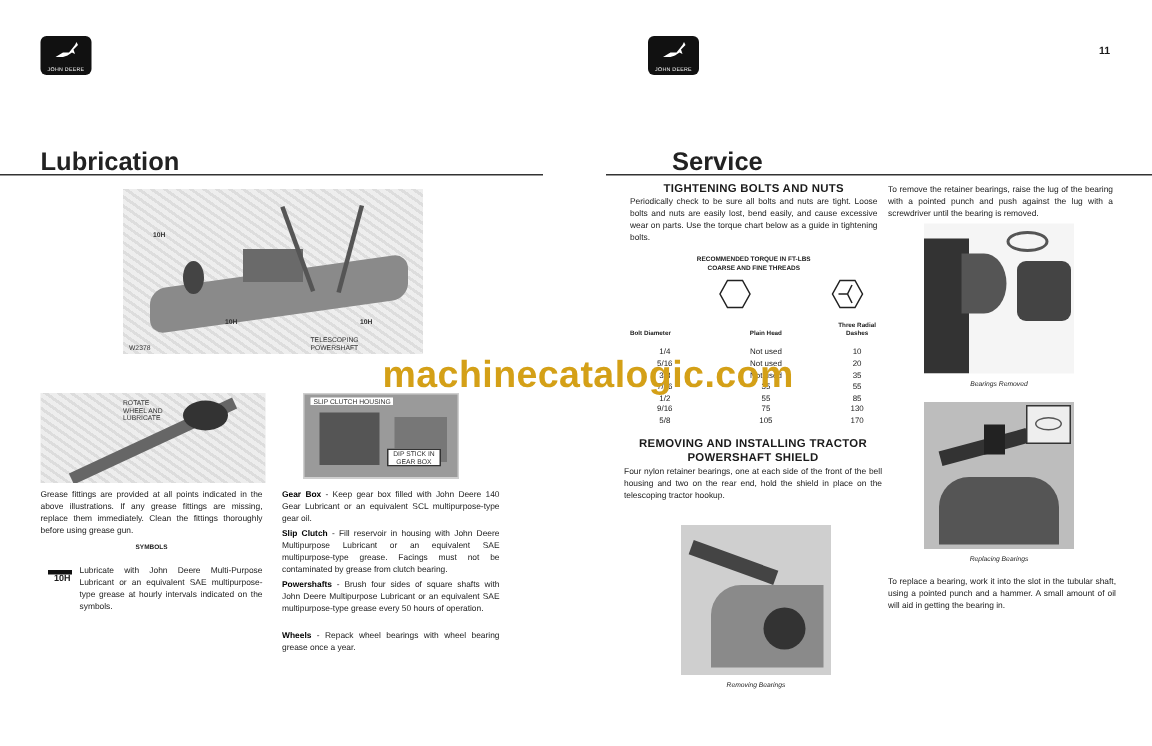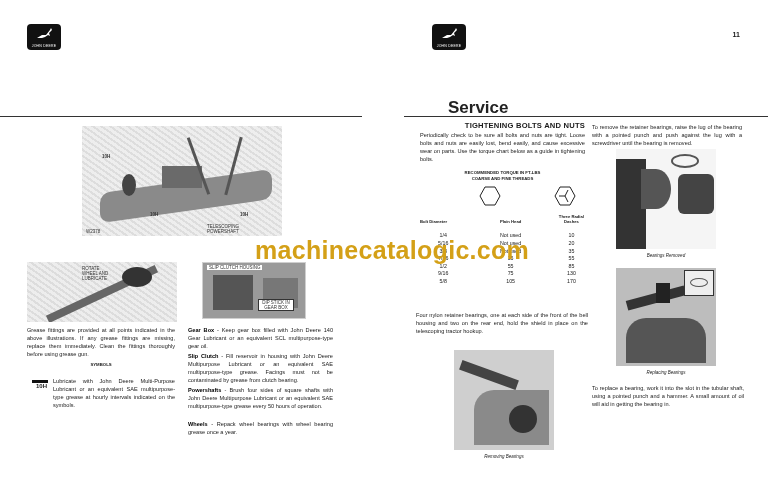--- a/index.html
+++ b/index.html
@@ -14,40 +14,41 @@
   .pnum { position:absolute; top:31px; right:28px; font-size:7px; font-weight:bold; }
   .title { position:absolute; top:98px; font-size:17px; font-weight:bold; color:#222; }
   .rule { position:absolute; top:116px; height:1px; background:#333; }
   .img { position:absolute; background:#e4e4e4; border:1px solid #cfcfcf; overflow:hidden; }
   .img .hatch { position:absolute; inset:0;
     background: repeating-linear-gradient(35deg, #d4d4d4 0 2px, #ececec 2px 5px); opacity:0.7; }
   .img .dark { position:absolute; background:#555; }
   .lbl { position:absolute; font-size:4.5px; color:#333; line-height:5px; }
   .txt { position:absolute; font-size:5.6px; line-height:8px; text-align:justify; color:#222; }
   .txt b { color:#000; }
-  .head { position:absolute; font-size:7.6px; font-weight:bold; text-align:right; letter-spacing:0.2px; line-height:9px; }
+  .head { position:absolute; font-size:7.6px; font-weight:bold; text-align:center; letter-spacing:0.2px; line-height:9px; }
   .small-head { position:absolute; font-size:4.3px; font-weight:bold; text-align:center; line-height:6px; }
   .caption { position:absolute; font-size:4.5px; font-style:italic; text-align:center; }
   table.torque { position:absolute; border-collapse:collapse; font-size:5.3px; }
   table.torque td, table.torque th { padding:0; height:7.6px; text-align:center; }
   table.torque th { font-size:4.2px; font-weight:bold; vertical-align:bottom; }
   .watermark { position:absolute; left:255px; top:236px; font-size:25px; font-weight:bold; color:#d4a017; letter-spacing:0.3px; }
   .sym { position:absolute; left:32px; top:378px; width:18px; height:12px; }
 </style>
 </head>
 <body>
 
 <div class="page left">
   <div class="logo" style="left:27px;">
     <svg width="20" height="14" viewBox="0 0 20 14">
       <path d="M3 11 L8 8 L12 8 L16 3 L17 1 L18 3 L15 6 L16 9 L14 8 L11 10 L8 11 Z" fill="#fff"></path>
     </svg>
     <div class="lt">JOHN DEERE</div>
   </div>
 
+  <div class="title" style="left:27px;">Lubrication</div>
   <div class="rule" style="left:0; width:362px;"></div>
 
   <div class="img" style="left:82px; top:126px; width:200px; height:110px; background:#f2f2f2; border:none;">
     <div class="hatch"></div>
     <div class="dark" style="left:18px; top:55px; width:172px; height:30px; background:#8a8a8a; transform:skewY(-8deg); border-radius:10px;"></div>
     <div class="dark" style="left:80px; top:40px; width:40px; height:22px; background:#6a6a6a;"></div>
     <div class="dark" style="left:115px; top:10px; width:3px; height:60px; background:#555; transform:rotate(-20deg);"></div>
     <div class="dark" style="left:150px; top:10px; width:3px; height:60px; background:#555; transform:rotate(15deg);"></div>
     <div class="dark" style="left:40px; top:48px; width:14px; height:22px; background:#444; border-radius:50%;"></div>
     <div class="lbl" style="left:20px; top:28px; font-weight:bold;">10H</div>
@@ -166,20 +167,21 @@
           <td>130</td>
         </tr>
     <tr>
           <td>5/8</td>
           <td>105</td>
           <td>170</td>
         </tr>
   </tbody>
     </table>
 
+  <div class="head" style="left:32px; top:291px; width:172px;">REMOVING AND INSTALLING TRACTOR POWERSHAFT SHIELD</div>
   <div class="txt" style="left:32px; top:311px; width:172px;">Four nylon retainer bearings, one at each side of the front of the bell housing and two on the rear end, hold the shield in place on the telescoping tractor hookup.</div>
 
   <div class="img" style="left:70px; top:350px; width:100px; height:100px; background:#cfcfcf; border:none;">
     <div class="dark" style="left:5px; top:20px; width:60px; height:10px; background:#444; transform:rotate(20deg);"></div>
     <div class="dark" style="left:20px; top:40px; width:75px; height:55px; background:#8a8a8a; border-radius:20px 0 0 0;"></div>
     <div class="dark" style="left:55px; top:55px; width:28px; height:28px; background:#333; border-radius:50%;"></div>
   </div>
   <div class="caption" style="left:70px; top:454px; width:100px;">Removing Bearings</div>
 
   <div class="txt" style="left:208px; top:123px; width:150px;">To remove the retainer bearings, raise the lug of the bearing with a pointed punch and push against the lug with a screwdriver until the bearing is removed.</div>

